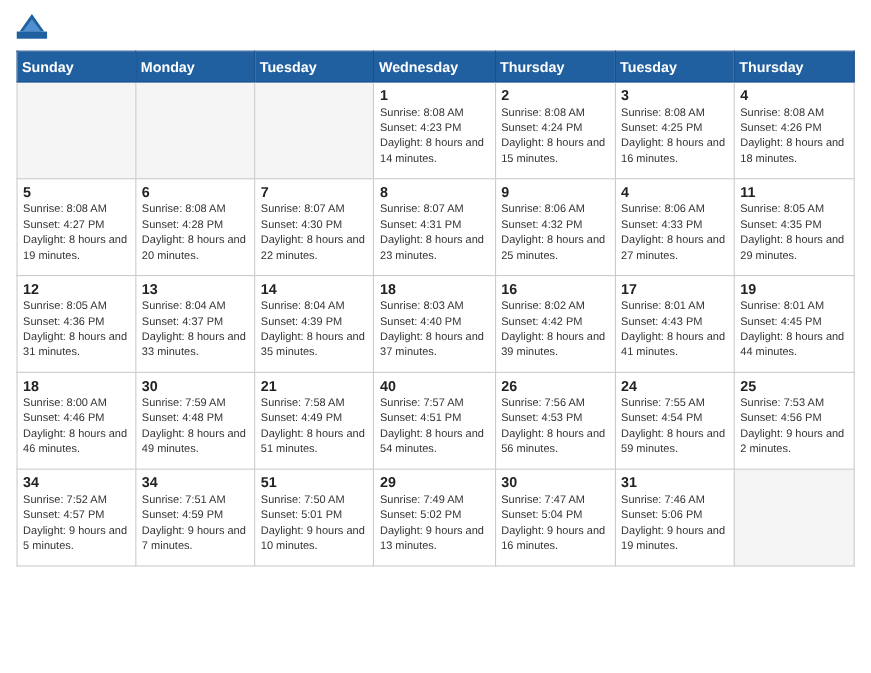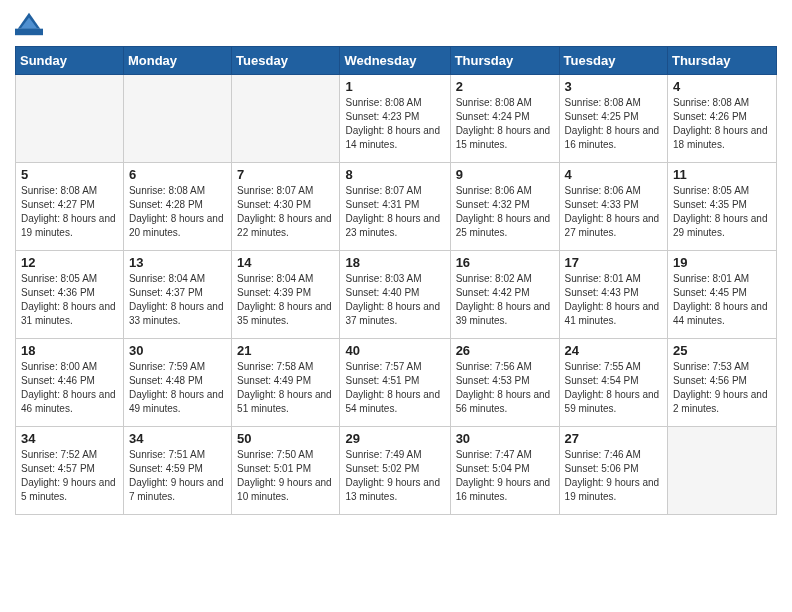--- a/index.html
+++ b/index.html
@@ -233,32 +233,32 @@
         <tr>
           <td>
             <span class="day-number">34</span>
             <div class="day-info">Sunrise: 7:52 AM<br>Sunset: 4:57 PM<br>Daylight: 9 hours and 5 minutes.</div>
           </td>
           <td>
             <span class="day-number">34</span>
             <div class="day-info">Sunrise: 7:51 AM<br>Sunset: 4:59 PM<br>Daylight: 9 hours and 7 minutes.</div>
           </td>
           <td>
-            <span class="day-number">50</span>
+            <span class="day-number">51</span>
             <div class="day-info">Sunrise: 7:50 AM<br>Sunset: 5:01 PM<br>Daylight: 9 hours and 10 minutes.</div>
           </td>
           <td>
             <span class="day-number">29</span>
             <div class="day-info">Sunrise: 7:49 AM<br>Sunset: 5:02 PM<br>Daylight: 9 hours and 13 minutes.</div>
           </td>
           <td>
             <span class="day-number">30</span>
             <div class="day-info">Sunrise: 7:47 AM<br>Sunset: 5:04 PM<br>Daylight: 9 hours and 16 minutes.</div>
           </td>
           <td>
-            <span class="day-number">27</span>
+            <span class="day-number">31</span>
             <div class="day-info">Sunrise: 7:46 AM<br>Sunset: 5:06 PM<br>Daylight: 9 hours and 19 minutes.</div>
           </td>
           <td class="empty"></td>
         </tr>
       </tbody>
   </table>
 </div>
 
 </body></html>

